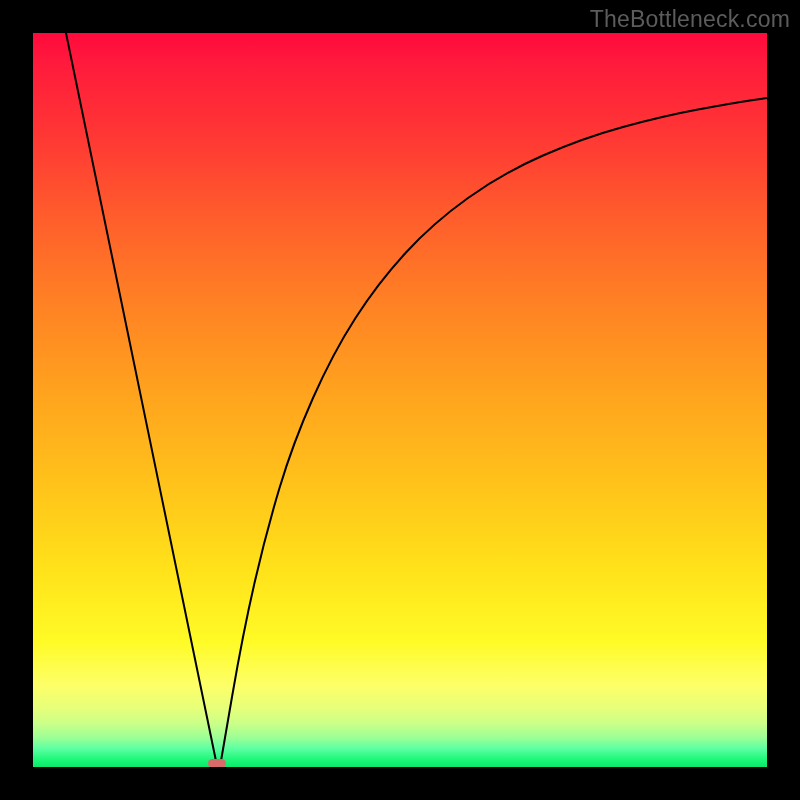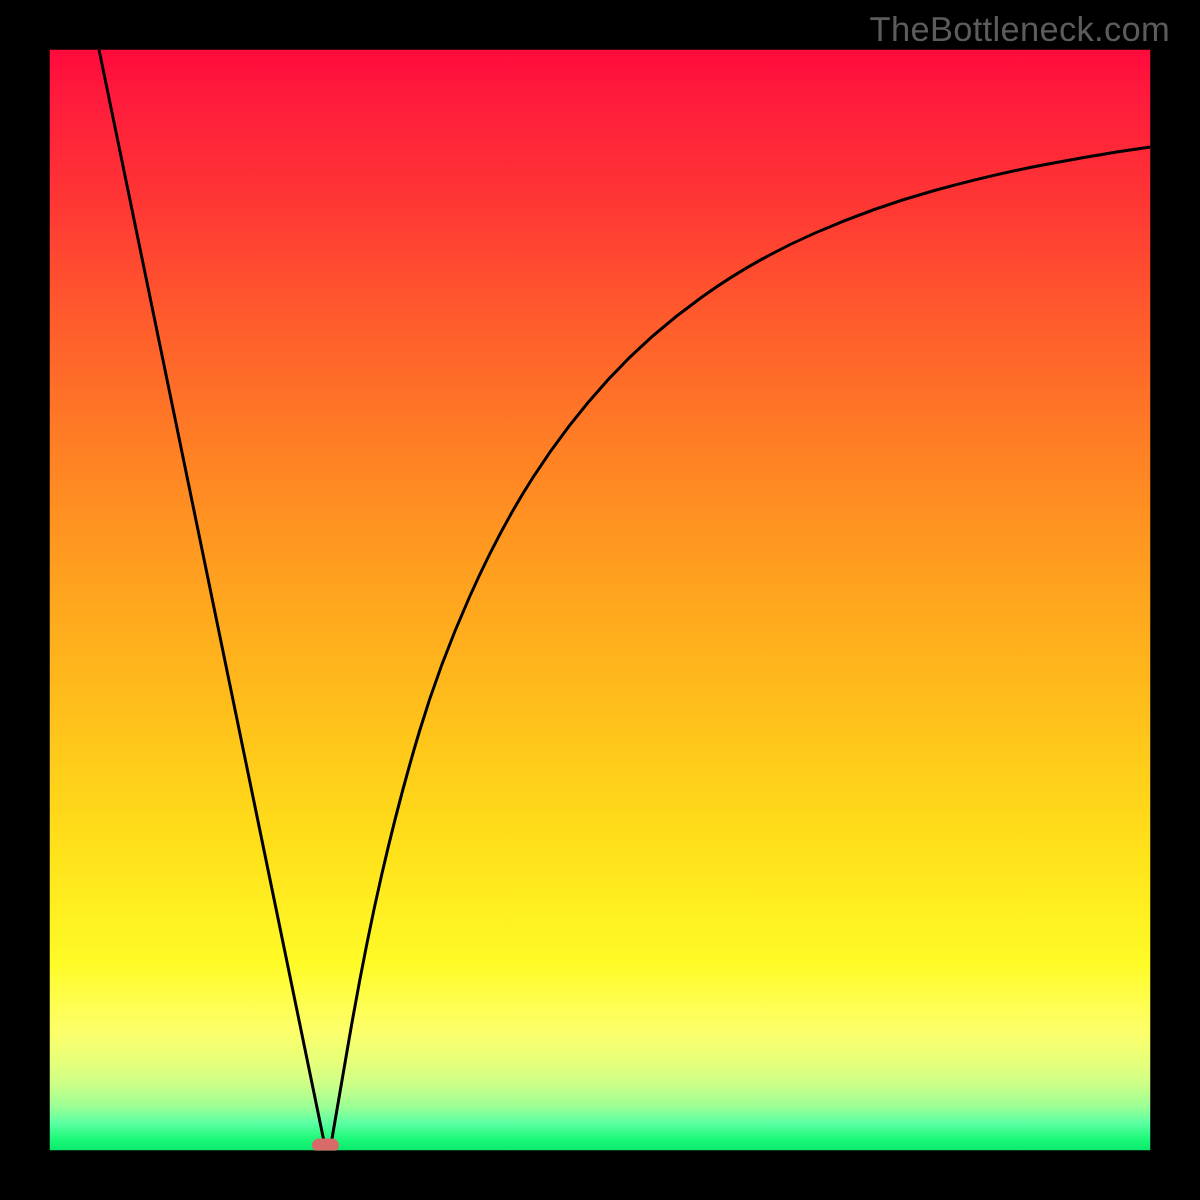--- a/index.html
+++ b/index.html
@@ -38,21 +38,21 @@
       #ccff88 94%,
       #9cff95 96%,
       #5cffa3 97.5%,
       #1cf877 99%,
       #0ce86c 100%
     );
   }
   .watermark {
     position: absolute;
     top: 6px;
-    right: 20px;
+    right: 10px;
     font-size: 23px;
     font-weight: 500;
     color: #5c5c5c;
     letter-spacing: 0.2px;
   }
   svg.v-curve {
     position: absolute;
     inset: 0;
     width: 100%;
     height: 100%;

